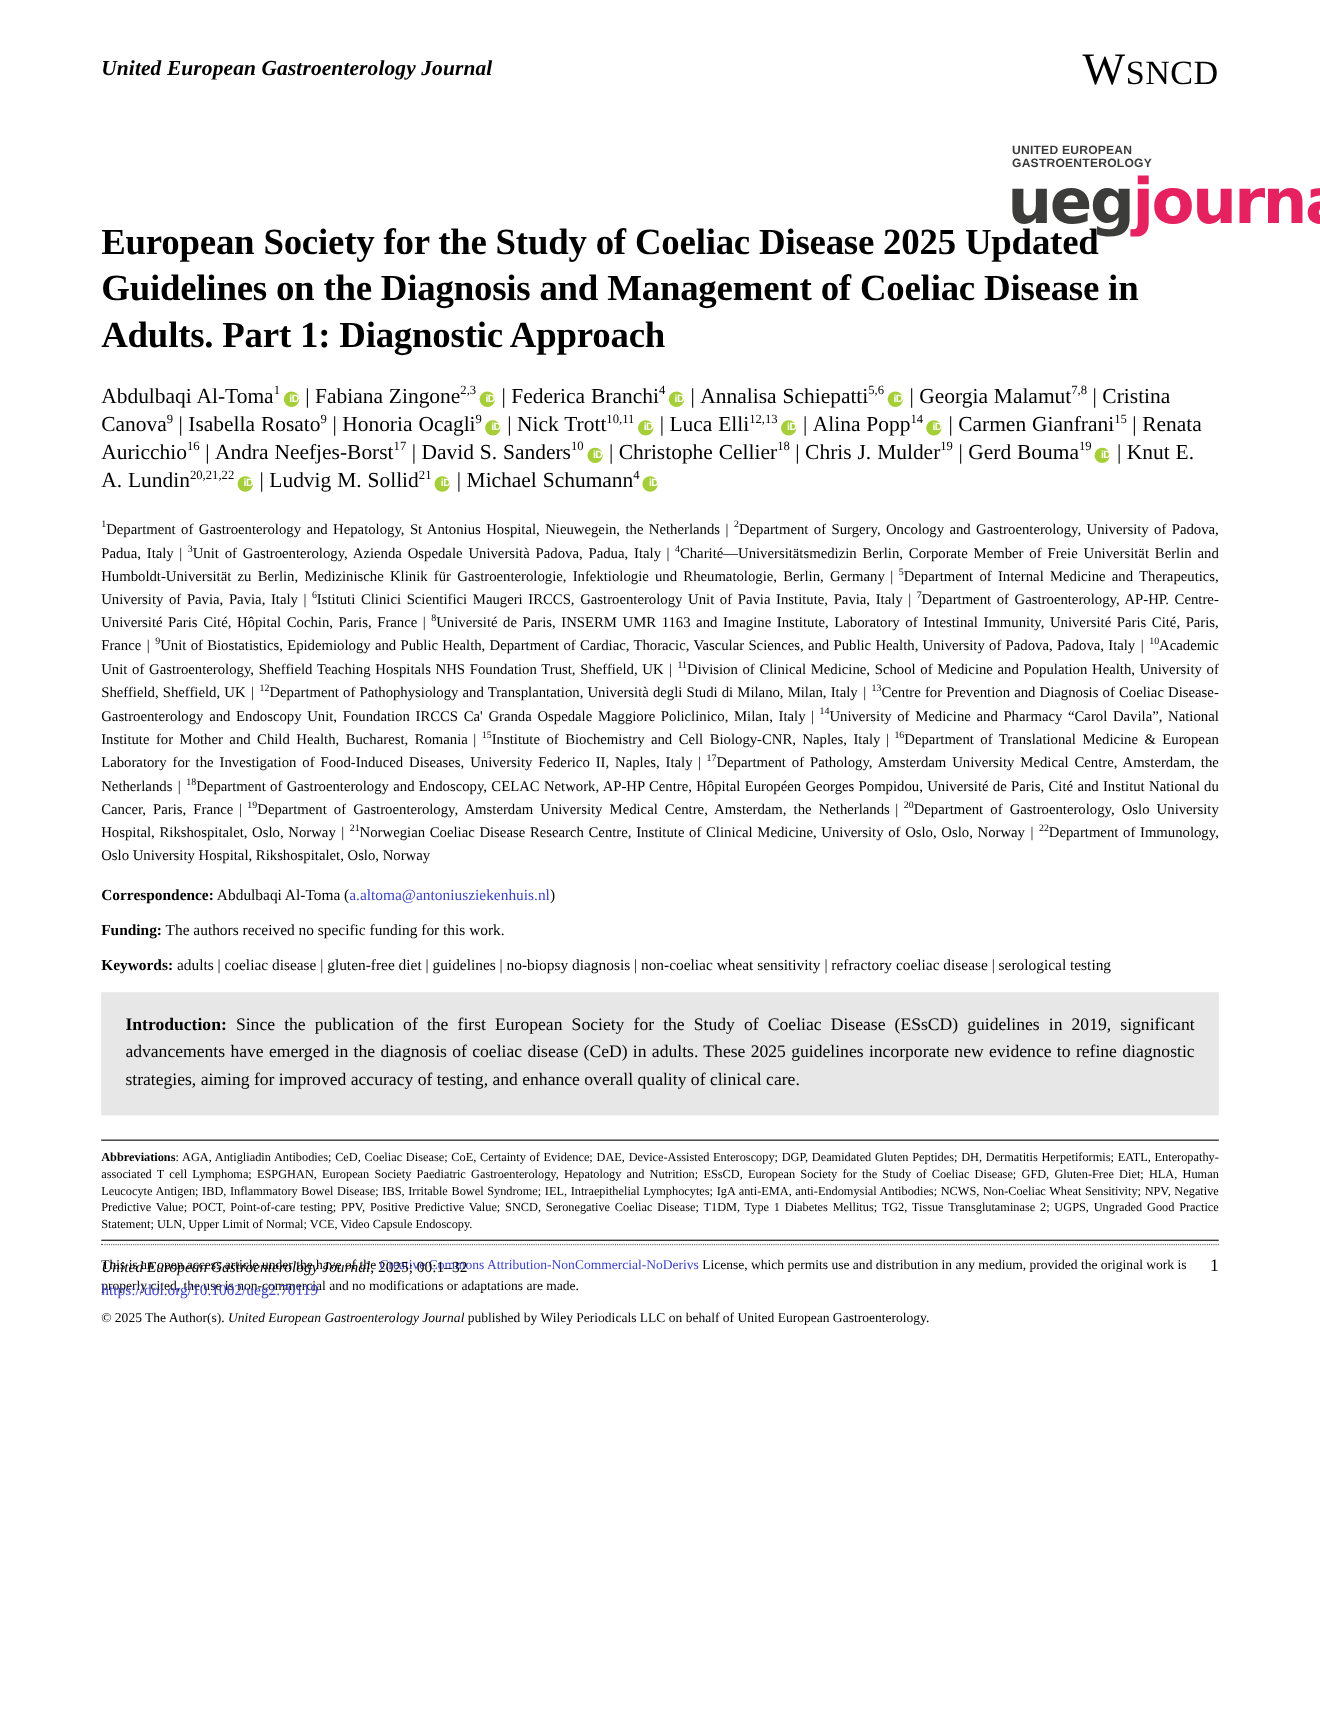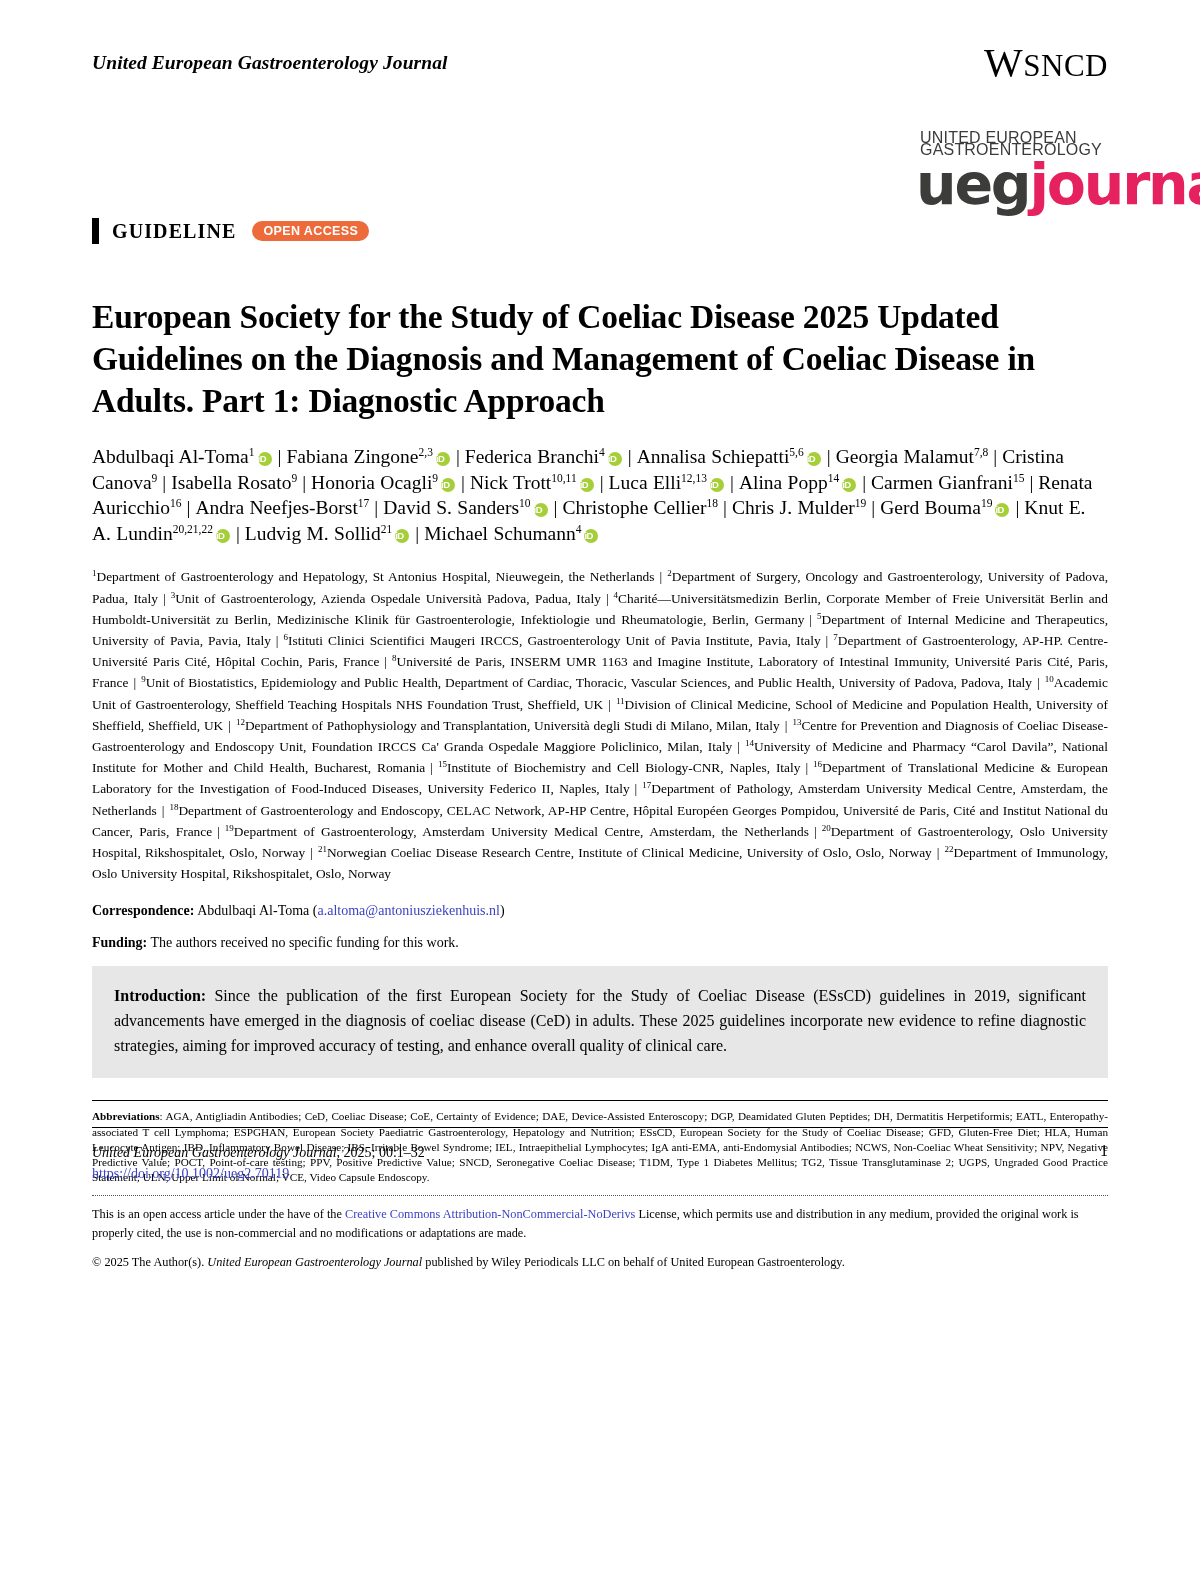--- a/index.html
+++ b/index.html
@@ -53,22 +53,22 @@
   
   .ueg-logo {
     position: absolute;
     right: 0px;
     top: 132px;
     text-align: left;
     width: 290px;
   }
   .ueg-kicker {
     font-family: "Liberation Sans", sans-serif;
-    font-weight: normal;
-    font-size: 16px;
+    font-weight: bold;
+    font-size: 11px;
     line-height: 11.5px;
     letter-spacing: .2px;
     color: #3b3b3b;
     margin-left: 10px;
   }
   .ueg-word {
     font-family: "DejaVu Sans", sans-serif;
     font-weight: bold;
     font-size: 57px;
     line-height: 58px;
@@ -140,21 +140,21 @@
     display: inline-block;
     width: 14px;
     height: 14px;
     border-radius: 50%;
     background: #a6ce39;
     color: #ffffff;
     font-family: "Liberation Sans", sans-serif;
     font-size: 9.5px;
     font-weight: bold;
     line-height: 14px;
-    text-align: left;
+    text-align: right;
     vertical-align: 1px;
     margin: 0 1px 0 3px;
     letter-spacing: -.5px;
   }
 
   
   .affil {
     margin-top: 20px;
     font-family: "Liberation Serif", serif;
     font-size: 13.4px;
@@ -267,42 +267,41 @@
   </div>
 
   <div class="ueg-logo">
     <div class="ueg-kicker">
       <div>UNITED EUROPEAN</div>
       <div>GASTROENTEROLOGY</div>
     </div>
     <div class="ueg-word"><span class="ueg">ueg</span><span class="journal">journal</span></div>
   </div>
 
-  <div class="artline">
-    <div class="artbar"></div>
-    <div class="arttype">GUIDELINE</div>
-    <div class="oa-badge">OPEN ACCESS</div>
-  </div>
 
   <h1 class="title">European Society for the Study of Coeliac Disease 2025 Updated Guidelines on the Diagnosis and Management of Coeliac Disease in Adults. Part 1: Diagnostic Approach</h1>
 
   <div class="authors"><span><span>Abdulbaqi Al-Toma</span><sup>1</sup><span class="orcid">iD</span></span><span class="sep">|</span><span><span>Fabiana Zingone</span><sup>2,3</sup><span class="orcid">iD</span></span><span class="sep">|</span><span><span>Federica Branchi</span><sup>4</sup><span class="orcid">iD</span></span><span class="sep">|</span><span><span>Annalisa Schiepatti</span><sup>5,6</sup><span class="orcid">iD</span></span><span class="sep">|</span><span><span>Georgia Malamut</span><sup>7,8</sup></span><span class="sep">|</span><span><span>Cristina Canova</span><sup>9</sup></span><span class="sep">|</span><span><span>Isabella Rosato</span><sup>9</sup></span><span class="sep">|</span><span><span>Honoria Ocagli</span><sup>9</sup><span class="orcid">iD</span></span><span class="sep">|</span><span><span>Nick Trott</span><sup>10,11</sup><span class="orcid">iD</span></span><span class="sep">|</span><span><span>Luca Elli</span><sup>12,13</sup><span class="orcid">iD</span></span><span class="sep">|</span><span><span>Alina Popp</span><sup>14</sup><span class="orcid">iD</span></span><span class="sep">|</span><span><span>Carmen Gianfrani</span><sup>15</sup></span><span class="sep">|</span><span><span>Renata Auricchio</span><sup>16</sup></span><span class="sep">|</span><span><span>Andra Neefjes-Borst</span><sup>17</sup></span><span class="sep">|</span><span><span>David S. Sanders</span><sup>10</sup><span class="orcid">iD</span></span><span class="sep">|</span><span><span>Christophe Cellier</span><sup>18</sup></span><span class="sep">|</span><span><span>Chris J. Mulder</span><sup>19</sup></span><span class="sep">|</span><span><span>Gerd Bouma</span><sup>19</sup><span class="orcid">iD</span></span><span class="sep">|</span><span><span>Knut E. A. Lundin</span><sup>20,21,22</sup><span class="orcid">iD</span></span><span class="sep">|</span><span><span>Ludvig M. Sollid</span><sup>21</sup><span class="orcid">iD</span></span><span class="sep">|</span><span><span>Michael Schumann</span><sup>4</sup><span class="orcid">iD</span></span></div>
 
   <div class="affil"><sup>1</sup><span>Department of Gastroenterology and Hepatology, St Antonius Hospital, Nieuwegein, the Netherlands</span><span class="sep">|</span><sup>2</sup><span>Department of Surgery, Oncology and Gastroenterology, University of Padova, Padua, Italy</span><span class="sep">|</span><sup>3</sup><span>Unit of Gastroenterology, Azienda Ospedale Università Padova, Padua, Italy</span><span class="sep">|</span><sup>4</sup><span>Charité—Universitätsmedizin Berlin, Corporate Member of Freie Universität Berlin and Humboldt-Universität zu Berlin, Medizinische Klinik für Gastroenterologie, Infektiologie und Rheumatologie, Berlin, Germany</span><span class="sep">|</span><sup>5</sup><span>Department of Internal Medicine and Therapeutics, University of Pavia, Pavia, Italy</span><span class="sep">|</span><sup>6</sup><span>Istituti Clinici Scientifici Maugeri IRCCS, Gastroenterology Unit of Pavia Institute, Pavia, Italy</span><span class="sep">|</span><sup>7</sup><span>Department of Gastroenterology, AP-HP. Centre- Université Paris Cité, Hôpital Cochin, Paris, France</span><span class="sep">|</span><sup>8</sup><span>Université de Paris, INSERM UMR 1163 and Imagine Institute, Laboratory of Intestinal Immunity, Université Paris Cité, Paris, France</span><span class="sep">|</span><sup>9</sup><span>Unit of Biostatistics, Epidemiology and Public Health, Department of Cardiac, Thoracic, Vascular Sciences, and Public Health, University of Padova, Padova, Italy</span><span class="sep">|</span><sup>10</sup><span>Academic Unit of Gastroenterology, Sheffield Teaching Hospitals NHS Foundation Trust, Sheffield, UK</span><span class="sep">|</span><sup>11</sup><span>Division of Clinical Medicine, School of Medicine and Population Health, University of Sheffield, Sheffield, UK</span><span class="sep">|</span><sup>12</sup><span>Department of Pathophysiology and Transplantation, Università degli Studi di Milano, Milan, Italy</span><span class="sep">|</span><sup>13</sup><span>Centre for Prevention and Diagnosis of Coeliac Disease-Gastroenterology and Endoscopy Unit, Foundation IRCCS Ca' Granda Ospedale Maggiore Policlinico, Milan, Italy</span><span class="sep">|</span><sup>14</sup><span>University of Medicine and Pharmacy “Carol Davila”, National Institute for Mother and Child Health, Bucharest, Romania</span><span class="sep">|</span><sup>15</sup><span>Institute of Biochemistry and Cell Biology-CNR, Naples, Italy</span><span class="sep">|</span><sup>16</sup><span>Department of Translational Medicine &amp; European Laboratory for the Investigation of Food-Induced Diseases, University Federico II, Naples, Italy</span><span class="sep">|</span><sup>17</sup><span>Department of Pathology, Amsterdam University Medical Centre, Amsterdam, the Netherlands</span><span class="sep">|</span><sup>18</sup><span>Department of Gastroenterology and Endoscopy, CELAC Network, AP-HP Centre, Hôpital Européen Georges Pompidou, Université de Paris, Cité and Institut National du Cancer, Paris, France</span><span class="sep">|</span><sup>19</sup><span>Department of Gastroenterology, Amsterdam University Medical Centre, Amsterdam, the Netherlands</span><span class="sep">|</span><sup>20</sup><span>Department of Gastroenterology, Oslo University Hospital, Rikshospitalet, Oslo, Norway</span><span class="sep">|</span><sup>21</sup><span>Norwegian Coeliac Disease Research Centre, Institute of Clinical Medicine, University of Oslo, Oslo, Norway</span><span class="sep">|</span><sup>22</sup><span>Department of Immunology, Oslo University Hospital, Rikshospitalet, Oslo, Norway</span></div>
 
   <div class="meta">
     <p>
       <b>Correspondence:</b>
       <span>Abdulbaqi Al-Toma</span>
       (<a class="link" href="#">a.altoma@antoniusziekenhuis.nl</a>)
     </p>
     <p>
       <b>Funding:</b>
       <span>The authors received no specific funding for this work.</span>
     </p>
+    <p>
+      <b>Keywords:</b>
+      <span>adults | coeliac disease | gluten-free diet | guidelines | no-biopsy diagnosis | non-coeliac wheat sensitivity | refractory coeliac disease | serological testing</span>
+    </p>
   </div>
 
   <div class="abstract">
     <p><b>Introduction:</b><span> Since the publication of the first European Society for the Study of Coeliac Disease (ESsCD) guidelines in 2019, significant advancements have emerged in the diagnosis of coeliac disease (CeD) in adults. These 2025 guidelines incorporate new evidence to refine diagnostic strategies, aiming for improved accuracy of testing, and enhance overall quality of clinical care.</span></p>
   </div>
 
   <div class="rule-solid"></div>
   <div class="abbrev"><b>Abbreviations</b><span>: AGA, Antigliadin Antibodies; CeD, Coeliac Disease; CoE, Certainty of Evidence; DAE, Device-Assisted Enteroscopy; DGP, Deamidated Gluten Peptides; DH, Dermatitis Herpetiformis; EATL, Enteropathy-associated T cell Lymphoma; ESPGHAN, European Society Paediatric Gastroenterology, Hepatology and Nutrition; ESsCD, European Society for the Study of Coeliac Disease; GFD, Gluten-Free Diet; HLA, Human Leucocyte Antigen; IBD, Inflammatory Bowel Disease; IBS, Irritable Bowel Syndrome; IEL, Intraepithelial Lymphocytes; IgA anti-EMA, anti-Endomysial Antibodies; NCWS, Non-Coeliac Wheat Sensitivity; NPV, Negative Predictive Value; POCT, Point-of-care testing; PPV, Positive Predictive Value; SNCD, Seronegative Coeliac Disease; T1DM, Type 1 Diabetes Mellitus; TG2, Tissue Transglutaminase 2; UGPS, Ungraded Good Practice Statement; ULN, Upper Limit of Normal; VCE, Video Capsule Endoscopy.</span></div>
 
   <div class="rule-dotted"></div>

